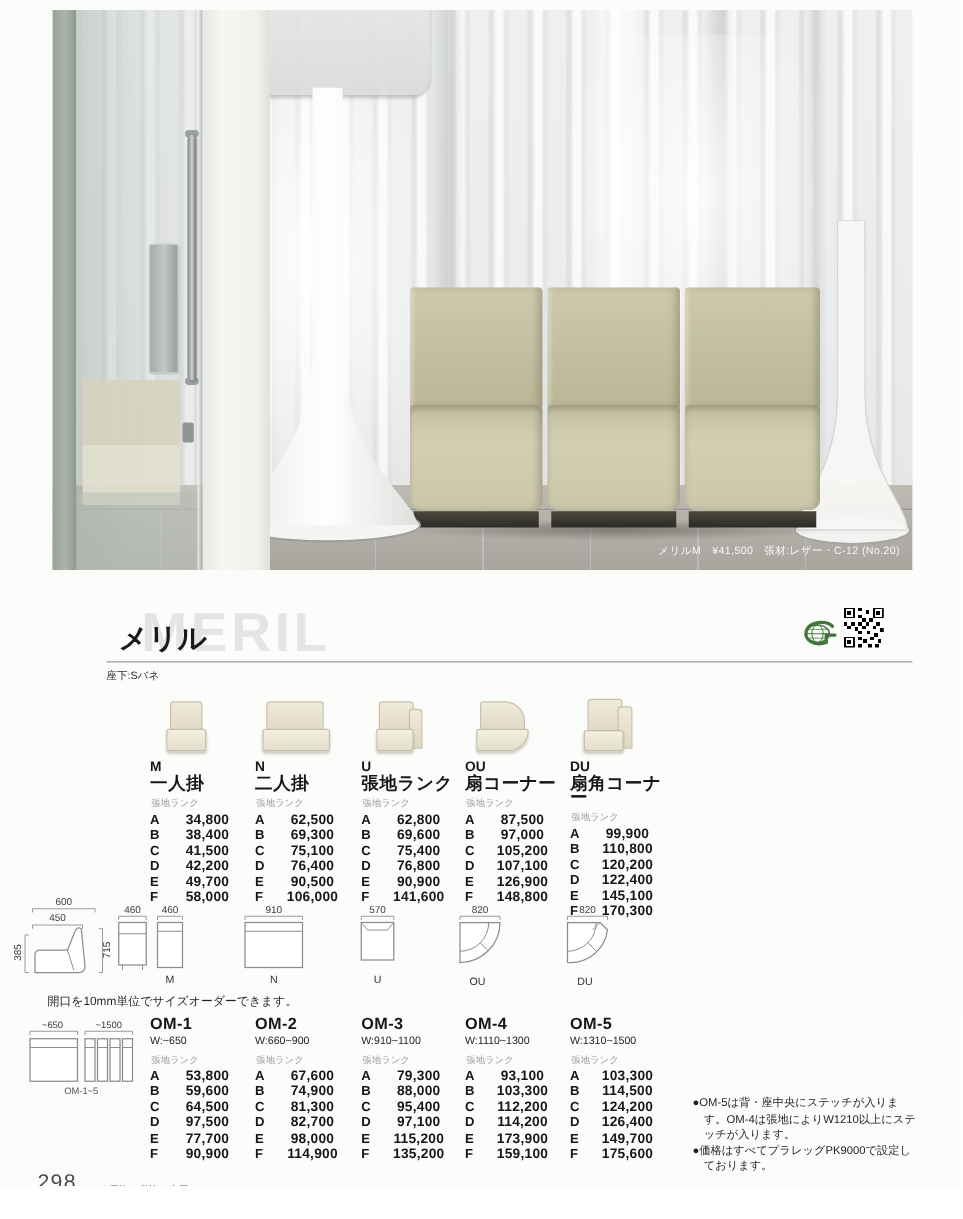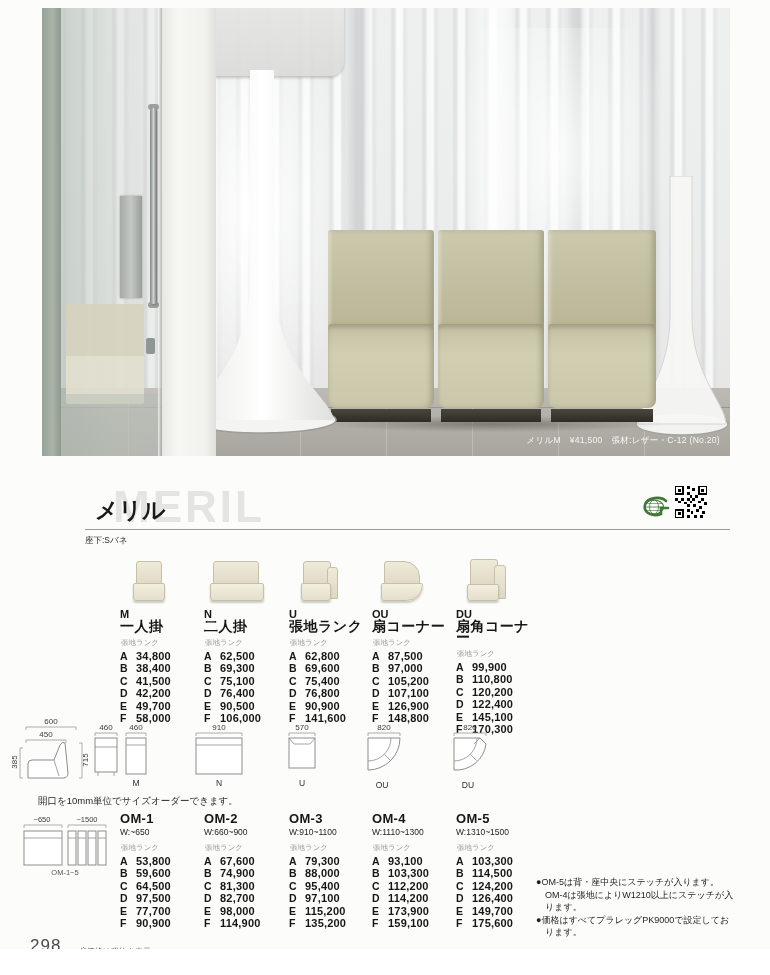--- a/index.html
+++ b/index.html
@@ -91,41 +91,41 @@
   .c1{left:120px;} .c2{left:204px;} .c3{left:289px;} .c4{left:372px;} .c5{left:456px;}
   .thumb{position:relative;height:48px;}
   .t-back,.t-arm{position:absolute;background:linear-gradient(180deg,#efebd9,#ded8c3);border:1px solid #c6c0a9;border-radius:3px 3px 0 0;}
   .t-seat{position:absolute;background:linear-gradient(180deg,#f3efde,#e4dfcc);border:1px solid #c6c0a9;border-radius:2px 2px 3px 3px;
           box-shadow:0 2px 2px rgba(118,113,92,.35);}
   .pcode{font-weight:bold;font-size:11px;line-height:12px;margin-top:4px;}
   .pname{font-weight:bold;font-size:14px;line-height:11px;margin-top:1px;letter-spacing:.5px;}
   .rank-label{font-size:7.5px;color:#9a9a9a;margin:6px 0 2px 1px;}
   .prow{display:flex;align-items:baseline;height:12.4px;}
   .rk{width:16px;font-weight:bold;font-size:10.5px;}
-  .pv{width:60px;text-align:left;font-weight:bold;font-size:11px;letter-spacing:.2px;}
+  .pv{width:60px;text-align:center;font-weight:bold;font-size:11px;letter-spacing:.2px;}
 
   
   .dims{position:absolute;left:0;top:714px;width:770px;height:82px;}
   .dsvg{position:absolute;}
   .dsvg text{font-family:"Liberation Sans","DejaVu Sans",sans-serif;font-size:8px;fill:#3c3c3c;}
   .dsvg .shape{fill:#ffffff;stroke:#8d8d8d;stroke-width:1;}
   .dsvg .thin{fill:none;stroke:#8d8d8d;stroke-width:.8;}
   .dsvg .dim{fill:none;stroke:#9a9a9a;stroke-width:.8;}
   .dsvg .lbl{font-size:8.5px;fill:#2e2e2e;}
 
   
   .om-heading{position:absolute;left:38px;top:795px;font-size:9.5px;font-weight:500;color:#1f1f1f;}
   .om-diagram{position:absolute;left:10px;top:814px;}
   .omcol{position:absolute;top:812px;width:86px;}
   .om-code{font-weight:bold;font-size:13px;line-height:14px;letter-spacing:.3px;}
   .om-range{font-size:8.5px;line-height:10px;margin-top:1px;color:#1c1c1c;}
   .omcol .rank-label{margin-top:6px;}
 
   .notes{position:absolute;left:536px;top:876px;width:200px;font-size:9px;line-height:12.6px;color:#1e1e1e;}
-  .note{text-indent:-9px;padding-left:9px;}
+  .note{text-indent:-9px;padding-left:9px;margin-left:18px;}
 
   .pg-num{position:absolute;left:30px;top:936px;font-size:17px;color:#4a4a4a;letter-spacing:1px;}
   .tax{position:absolute;left:80px;top:946px;font-size:8px;color:#555;}
 </style>
 </head>
 <body>
 
 <div class="page">
 
   <div class="photo">

